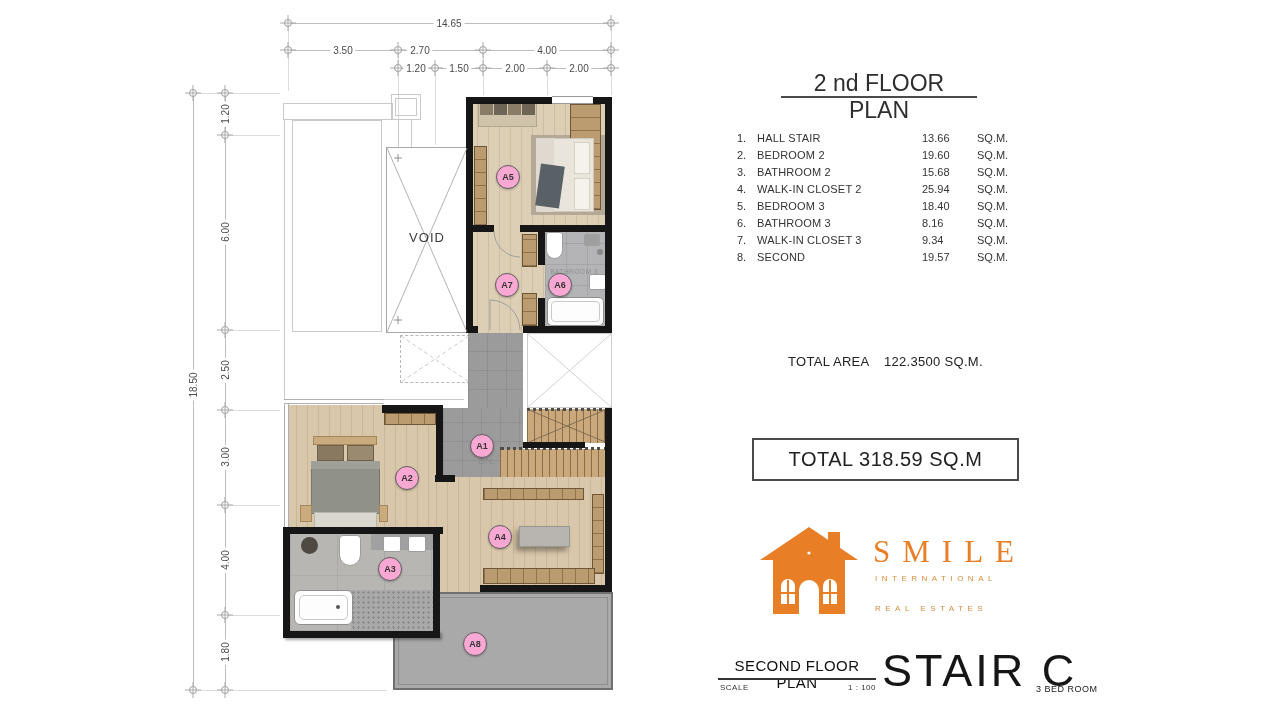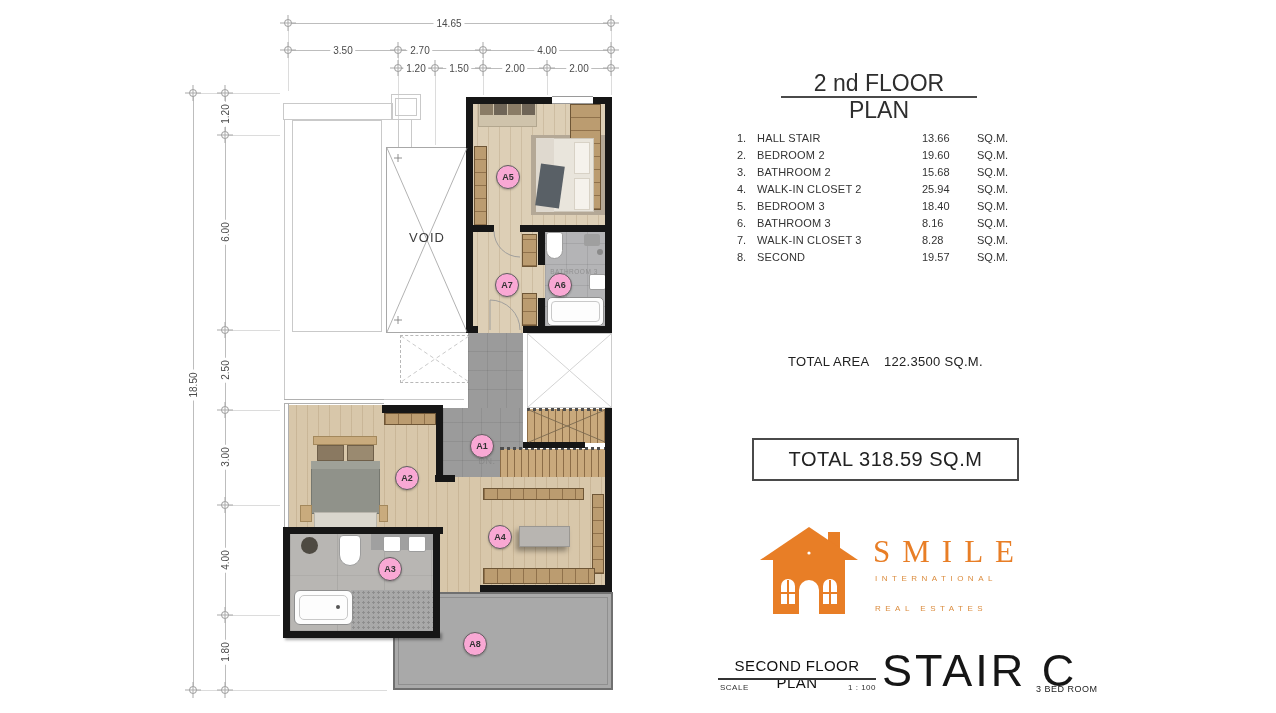--- a/index.html
+++ b/index.html
@@ -306,21 +306,21 @@
     </div>
     <div class="roomrow" style="top:217px">
       <span class="num">6.</span>
       <span class="nm">BATHROOM 3</span>
       <span class="ar">8.16</span>
       <span class="un">SQ.M.</span>
     </div>
     <div class="roomrow" style="top:234px">
       <span class="num">7.</span>
       <span class="nm">WALK-IN CLOSET 3</span>
-      <span class="ar">8.28</span>
+      <span class="ar">9.34</span>
       <span class="un">SQ.M.</span>
     </div>
     <div class="roomrow" style="top:251px">
       <span class="num">8.</span>
       <span class="nm">SECOND</span>
       <span class="ar">19.57</span>
       <span class="un">SQ.M.</span>
     </div>
 
     <span class="totarea" style="left:788px">TOTAL AREA</span>

